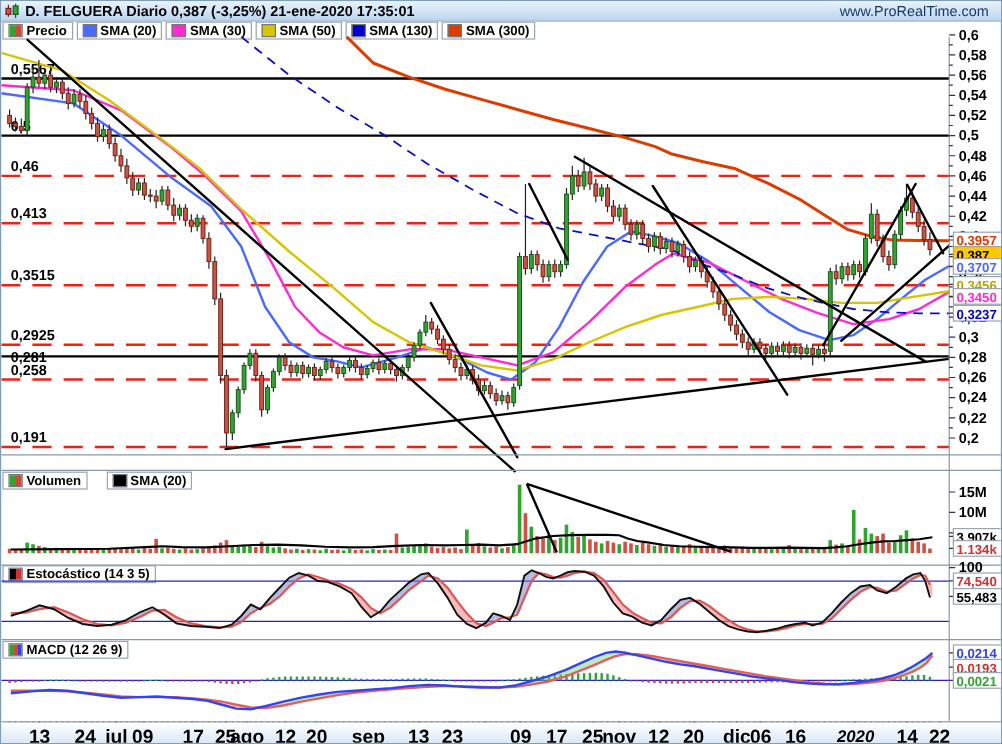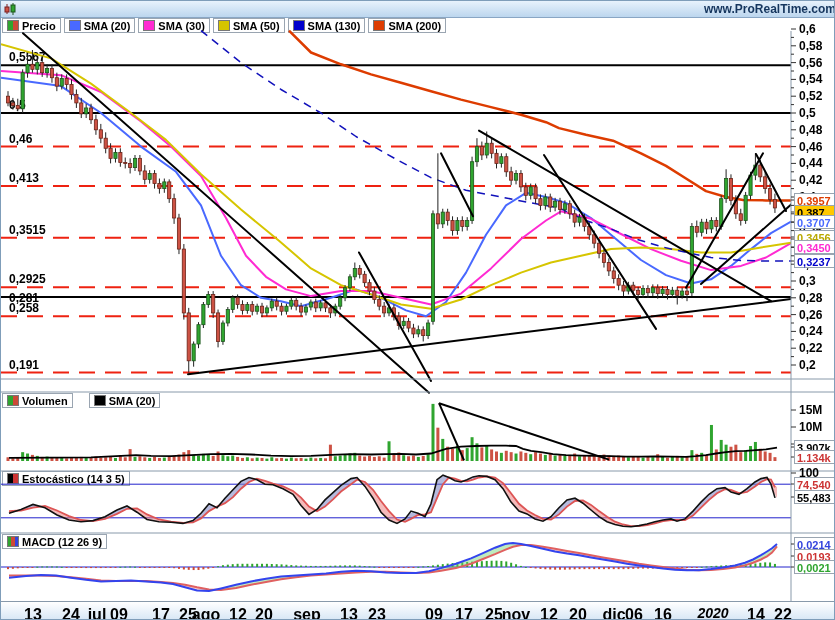--- a/index.html
+++ b/index.html
@@ -2,21 +2,21 @@
 <html><head>
 <meta charset="utf-8">
 <style>
   html,body{margin:0;padding:0;background:#fff;}
   #app{position:relative;width:835px;height:620px;font-family:"Liberation Sans",sans-serif;
        border:1px solid #7f9db9;box-sizing:border-box;overflow:hidden;background:#fff;}
   #titlebar{position:absolute;left:0;top:0;width:835px;height:16px;
     background:linear-gradient(#e8f2fc,#bcd6ee);border-bottom:1px solid #89a6c4;
     display:flex;align-items:center;font-size:12px;font-weight:bold;color:#000;}
   #titlebar .ticon{margin:0 4px 0 3px;display:flex;align-items:center;}
-  #site{position:absolute;right:0;top:1px;font-size:12px;font-weight:bold;color:#16365e;}
+  #site{position:absolute;right:12px;top:1px;font-size:12px;font-weight:normal;color:#16365e;}
   #legendrow{position:absolute;left:1px;top:17px;height:14px;display:flex;gap:3px;}
   .lg{display:flex;align-items:center;gap:3px;background:#fff;border:1px solid #9aa5b1;
       padding:0 4px;font-size:11px;font-weight:bold;height:13px;white-space:nowrap;}
   .sw{width:10px;height:9px;display:inline-block;border:1px solid #777;}
   #vol-legend{position:absolute;left:1px;top:392px;display:flex;gap:16px;}
   #stoch-legend{position:absolute;left:1px;top:470px;display:flex;gap:3px;}
   #macd-legend{position:absolute;left:1px;top:533px;display:flex;gap:3px;}
   #copyright{position:absolute;left:0;top:378px;width:790px;height:13px;background:#fff;
      border-top:1px solid #8899aa;border-bottom:1px solid #8899aa;font-size:11px;color:#000;
      padding-left:3px;box-sizing:border-box;line-height:12px;}
@@ -32,20 +32,21 @@
 <div id="app">
   <div id="titlebar">
     <span class="ticon">
       <svg width="13" height="12" viewBox="0 0 13 12">
         <line x1="3" y1="1" x2="3" y2="11" stroke="#7a1f1f" stroke-width="1"></line>
         <rect x="1" y="4" width="4" height="5" fill="#cd5244" stroke="#7a1f1f" stroke-width="1"></rect>
         <line x1="9" y1="0" x2="9" y2="12" stroke="#1d541d" stroke-width="1"></line>
         <rect x="7" y="2" width="4" height="7" fill="#2fa52f" stroke="#1d541d" stroke-width="1"></rect>
       </svg>
     </span>
+    <span>D. FELGUERA Diario 0,387 (-3,25%) 21-ene-2020 17:35:01</span>
     <span id="site">www.ProRealTime.com</span>
   </div>
 
   <div id="legendrow">
       <div class="lg">
         <span class="sw" style="background: linear-gradient(90deg, rgb(47, 165, 47) 0%, rgb(47, 165, 47) 50%, rgb(204, 73, 55) 50%, rgb(204, 73, 55) 100%);"></span>
         <span>Precio</span>
       </div>
       <div class="lg">
         <span class="sw" style="background: rgb(73, 105, 255);"></span>
@@ -58,21 +59,21 @@
       <div class="lg">
         <span class="sw" style="background: rgb(214, 197, 0);"></span>
         <span>SMA (50)</span>
       </div>
       <div class="lg">
         <span class="sw" style="background: rgb(0, 0, 204);"></span>
         <span>SMA (130)</span>
       </div>
       <div class="lg">
         <span class="sw" style="background: rgb(221, 60, 0);"></span>
-        <span>SMA (200)</span>
+        <span>SMA (300)</span>
       </div>
     </div>
   <div id="vol-legend">
       <div class="lg">
         <span class="sw" style="background: linear-gradient(90deg, rgb(47, 165, 47) 0%, rgb(47, 165, 47) 50%, rgb(204, 73, 55) 50%, rgb(204, 73, 55) 100%);"></span>
         <span>Volumen</span>
       </div>
       <div class="lg">
         <span class="sw" style="background: rgb(0, 0, 0);"></span>
         <span>SMA (20)</span>

